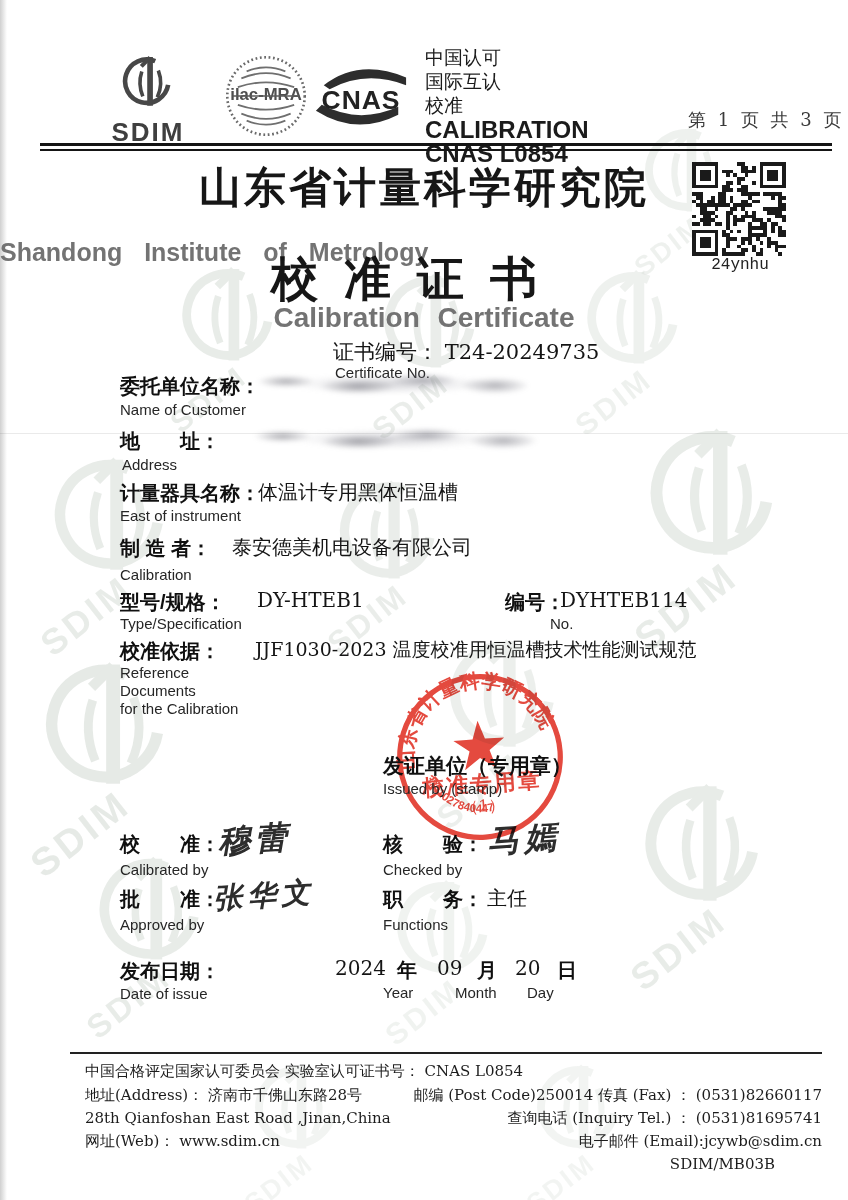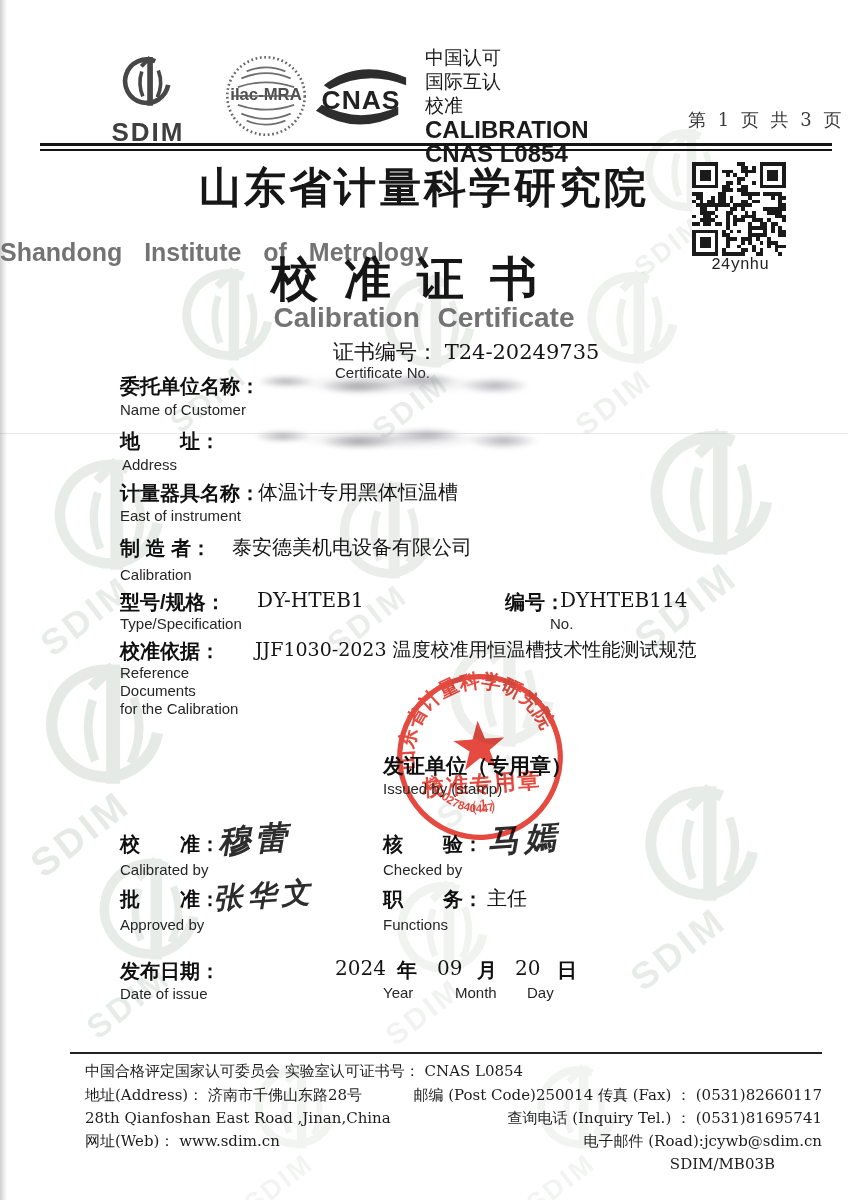--- a/index.html
+++ b/index.html
@@ -478,14 +478,14 @@
 <div class="abs en-label" style="left:455px;top:984px">Month</div>
 <div class="abs en-label" style="left:527px;top:984px">Day</div>
 
 <div class="abs footer-rule"></div>
 <div class="abs footer-line" style="left:85px;top:1062px">中国合格评定国家认可委员会 实验室认可证书号： CNAS L0854</div>
 <div class="abs footer-line" style="left:85px;top:1086px">地址(Address)： 济南市千佛山东路28号</div>
 <div class="abs footer-line" style="left:0;top:1086px;width:822px;text-align:right">邮编 (Post Code)250014  传真 (Fax) ：  (0531)82660117</div>
 <div class="abs footer-line" style="left:85px;top:1109px">28th Qianfoshan East Road ,Jinan,China</div>
 <div class="abs footer-line" style="left:0;top:1109px;width:822px;text-align:right">查询电话 (Inquiry Tel.) ：  (0531)81695741</div>
 <div class="abs footer-line" style="left:85px;top:1132px">网址(Web)： www.sdim.cn</div>
-<div class="abs footer-line" style="left:0;top:1132px;width:822px;text-align:right">电子邮件 (Road):jcywb@sdim.cn</div>
+<div class="abs footer-line" style="left:0;top:1132px;width:822px;text-align:right">电子邮件 (Email):jcywb@sdim.cn</div>
 <div class="abs footer-line" style="left:0;top:1155px;width:775px;text-align:right">SDIM/MB03B</div>
 
 </body></html>

